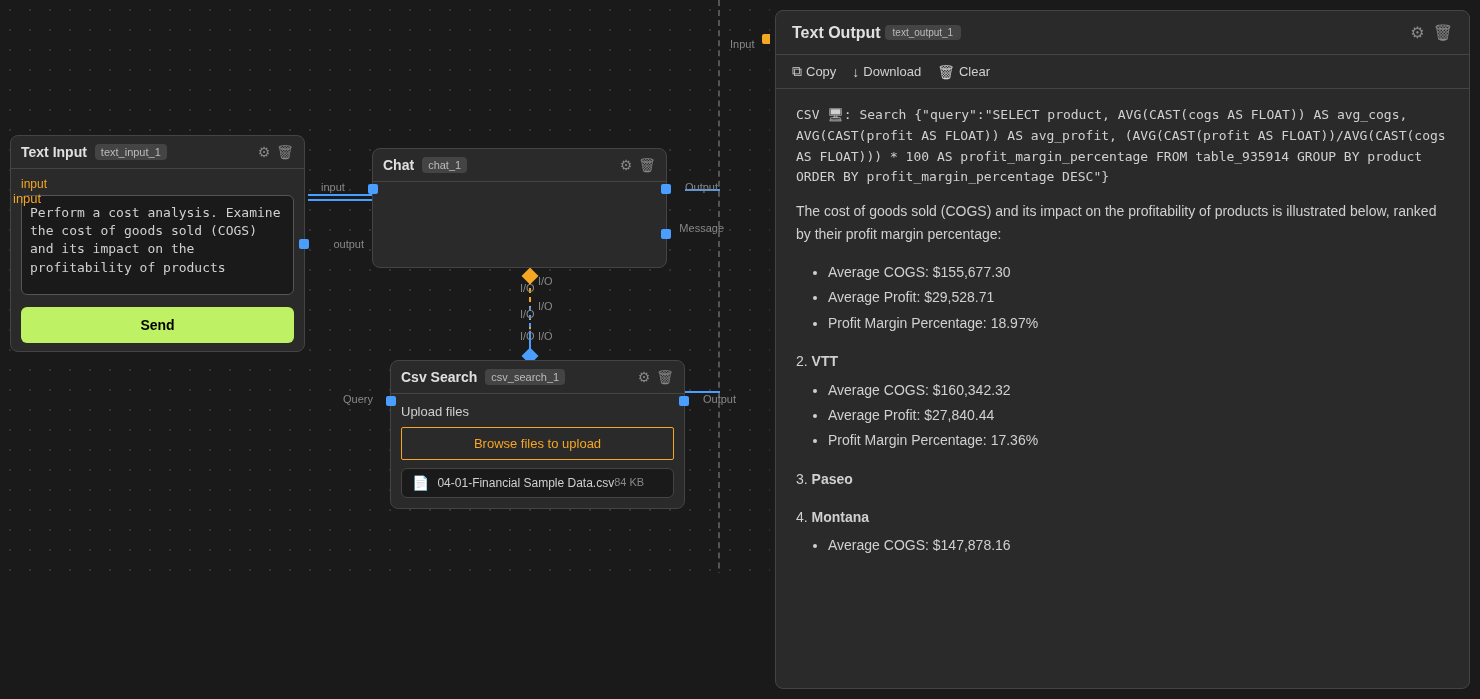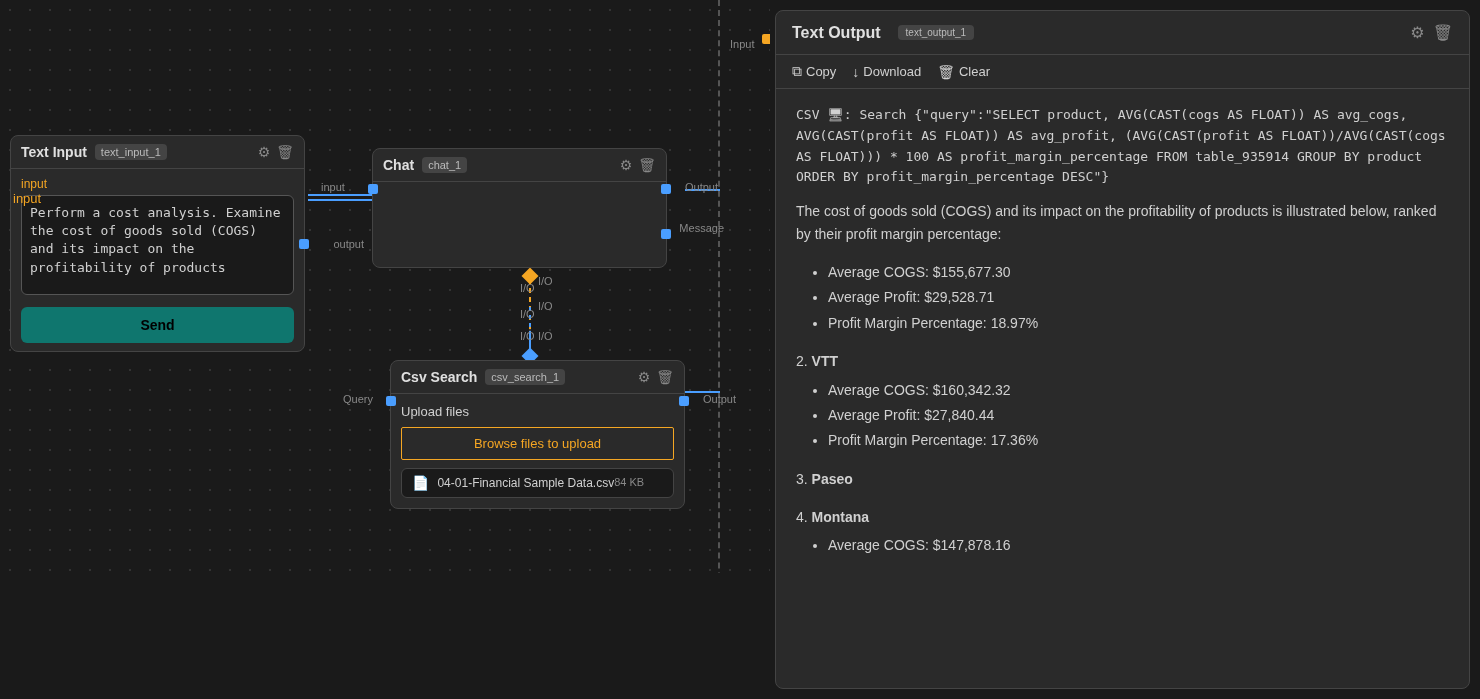--- a/index.html
+++ b/index.html
@@ -103,21 +103,21 @@
       font-size: 13px;
       padding: 8px;
       margin: 0 10px;
       width: calc(100% - 20px);
       resize: none;
       height: 100px;
       line-height: 1.4;
     }
 
     .send-btn {
-      background: #0f766e;
+      background: #bef264;
       color: #000;
       border: none;
       border-radius: 6px;
       font-size: 14px;
       font-weight: 600;
       width: calc(100% - 20px);
       margin: 8px 10px;
       padding: 10px;
       cursor: pointer;
     }
@@ -208,21 +208,21 @@
       border-radius: 8px;
       display: flex;
       flex-direction: column;
     }
 
     .panel-header {
       display: flex;
       align-items: center;
       padding: 12px 16px;
       border-bottom: 1px solid #444;
-      gap: 17px;
+      gap: 4px;
     }
 
     .panel-title {
       font-size: 16px;
       font-weight: 600;
       color: #e0e0e0;
     }
 
     .panel-id-badge {
       background: #444;

